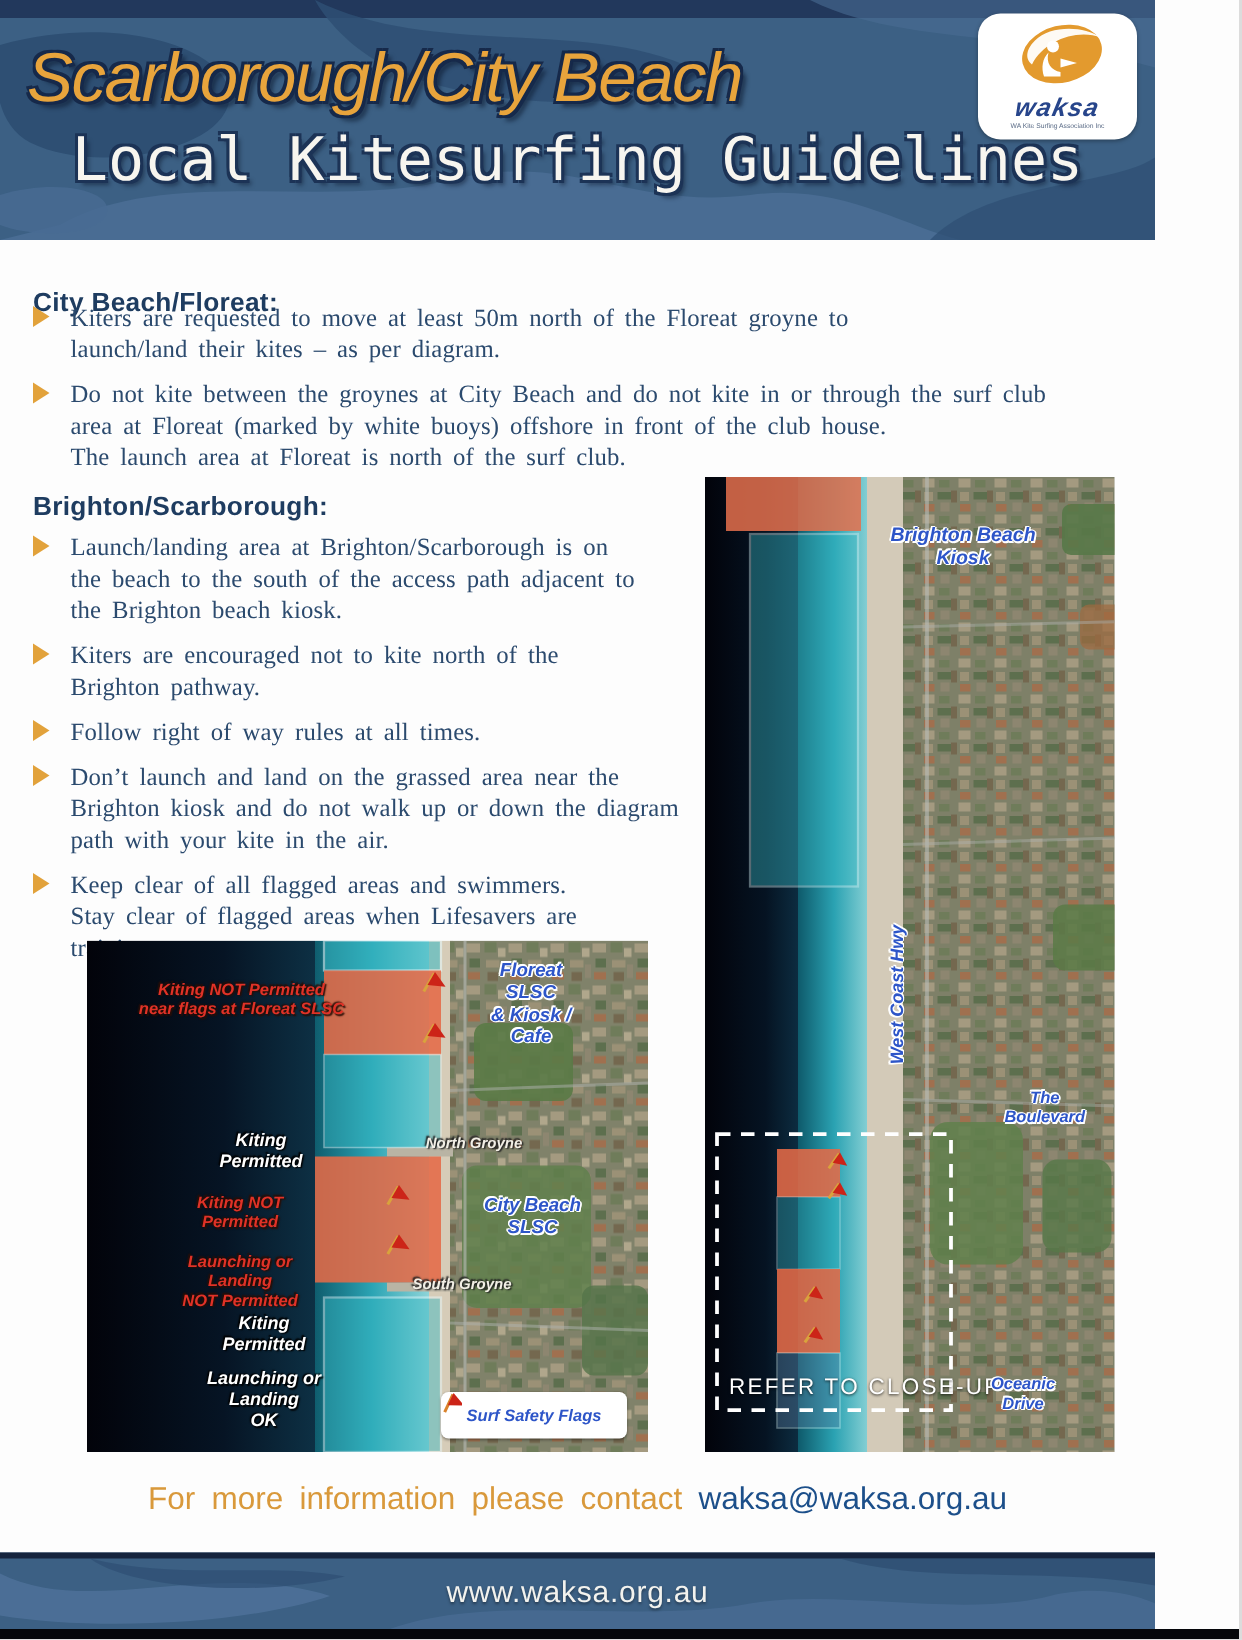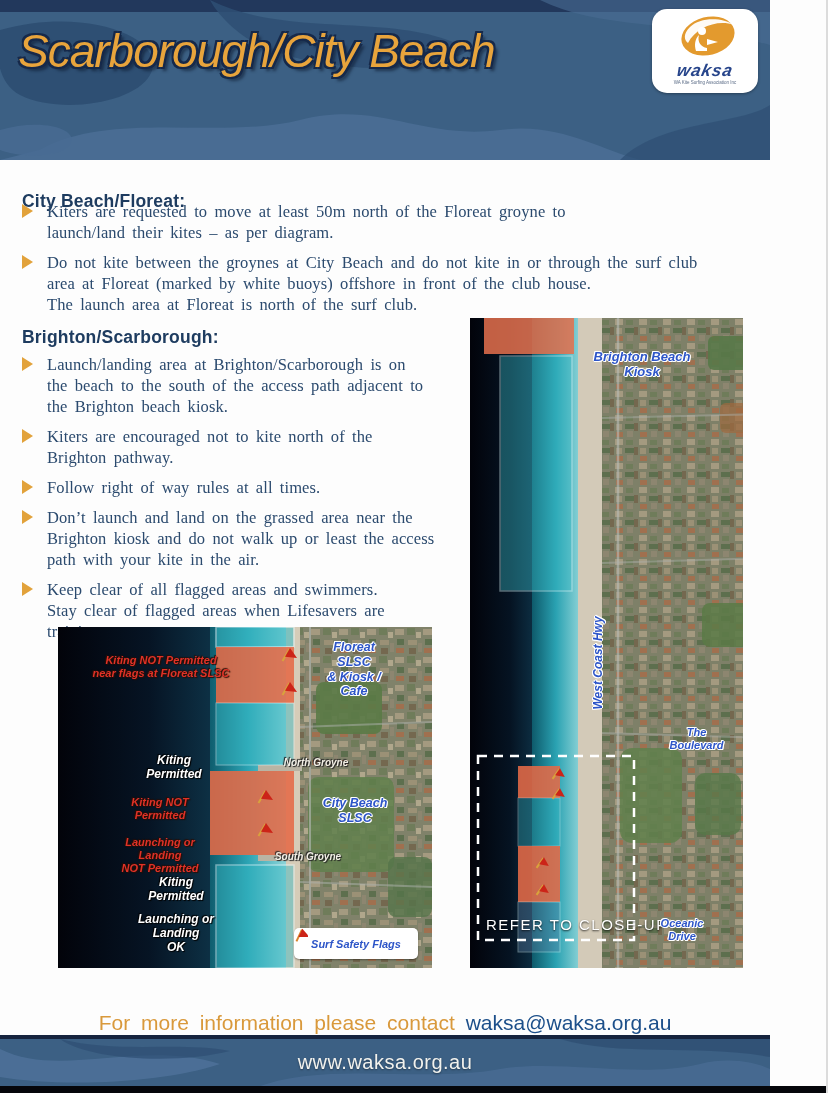--- a/index.html
+++ b/index.html
@@ -42,21 +42,21 @@
             text-shadow:-1px 0 0 #fff,1px 0 0 #fff,0 -1px 0 #fff,0 1px 0 #fff,1px 1px 0 #fff,-1px -1px 0 #fff;}
   .lbl-groyne{color:#f2efe6;font-size:10px;text-shadow:1px 1px 1px #222,-1px -1px 1px #222;}
   .lbl-rot{transform:translate(-50%,-50%) rotate(-90deg);}
   .refer{position:absolute;font-style:normal;font-weight:normal;color:#fff;font-size:15px;letter-spacing:1.5px;
          text-shadow:0 1px 2px rgba(0,0,0,.8);white-space:nowrap;}
   .legend{position:absolute;left:236px;top:301px;width:124px;height:31px;background:#fff;border-radius:5px;
           display:flex;align-items:center;justify-content:center;gap:7px;box-shadow:0 1px 2px rgba(0,0,0,.4);}
   .legend-text{color:#2d55c8;font-size:11px;font-weight:bold;font-style:italic;}
 
   
-  .contact{position:absolute;left:0;top:1011px;width:770px;text-align:center;font-size:21px;word-spacing:5px;}
+  .contact{position:absolute;left:0;top:988px;width:770px;text-align:center;font-size:21px;word-spacing:5px;}
   .contact .pre{color:#d9993b;}
   .contact .mail{color:#1c4f8a;}
   .footer{position:absolute;left:0;top:1035px;width:770px;height:51px;background:#3c6084;
           border-top:4px solid #16243e;overflow:hidden;}
   .footer-url{position:absolute;left:0;top:12px;width:770px;text-align:center;color:#f2f2ee;font-size:20px;
               letter-spacing:.5px;text-shadow:0 1px 2px rgba(0,0,0,.4);}
   .bottom-strip{position:absolute;left:0;top:1086px;width:828px;height:7px;background:#05060a;}
 </style>
 </head>
 <body>
@@ -67,20 +67,21 @@
     <svg class="deco" width="770" height="160" viewBox="0 0 770 160">
       <rect x="0" y="0" width="770" height="12" fill="#22385c"></rect>
       <path d="M0,30 C90,5 170,40 150,75 C135,103 60,115 20,95 C-5,82 -5,45 0,30 Z" fill="#2e4f73"></path>
       <path d="M40,150 C110,110 220,140 300,120 C380,100 420,140 500,130 C560,122 600,150 640,160 L0,160 Z" fill="#496c93"></path>
       <path d="M210,0 C290,40 400,10 470,50 C420,80 300,70 250,40 C230,28 215,10 210,0 Z" fill="#2e4f73" opacity=".85"></path>
       <path d="M540,0 C600,30 680,20 770,45 L770,0 Z" fill="#496c93" opacity=".6"></path>
       <path d="M620,160 C660,120 740,125 770,105 L770,160 Z" fill="#2e4f73" opacity=".7"></path>
       <path d="M0,130 C40,118 80,128 70,145 C60,158 20,158 0,150 Z" fill="#496c93" opacity=".8"></path>
     </svg>
     <div class="title">Scarborough/City Beach</div>
+    <div class="subtitle">Local Kitesurfing Guidelines</div>
     <div class="logo">
       <svg width="106" height="52" viewBox="0 0 106 52">
         <ellipse cx="56" cy="27" rx="27" ry="19" fill="#e39a2e" transform="rotate(-14 56 27)"></ellipse>
         <path d="M36,34 C44,18 66,10 82,16 C70,8 48,8 38,18 C31,25 32,31 36,34 Z" fill="#fff" opacity=".95"></path>
         <circle cx="50" cy="22" r="4" fill="#fff"></circle>
         <path d="M47,26 C45,33 49,38 55,39 L55,42 L44,42 C42,36 43,30 47,26 Z" fill="#fff"></path>
         <path d="M55,30 L66,33 L55,36 Z" fill="#fff"></path>
       </svg>
       <div class="logo-word">waksa</div>
       <div class="logo-tag">WA Kite Surfing Association Inc</div>
@@ -115,21 +116,21 @@
       <span class="btxt">Kiters are encouraged not to kite north of the
 Brighton pathway.</span>
     </div>
     <div class="bullet">
       <span class="tri"></span>
       <span class="btxt">Follow right of way rules at all times.</span>
     </div>
     <div class="bullet">
       <span class="tri"></span>
       <span class="btxt">Don’t launch and land on the grassed area near the
-Brighton kiosk and do not walk up or least the access
+Brighton kiosk and do not walk up or down the diagram
 path with your kite in the air.</span>
     </div>
     <div class="bullet">
       <span class="tri"></span>
       <span class="btxt">Keep clear of all flagged areas and swimmers.
 Stay clear of flagged areas when Lifesavers are
 training.</span>
     </div>
   </div>
 

